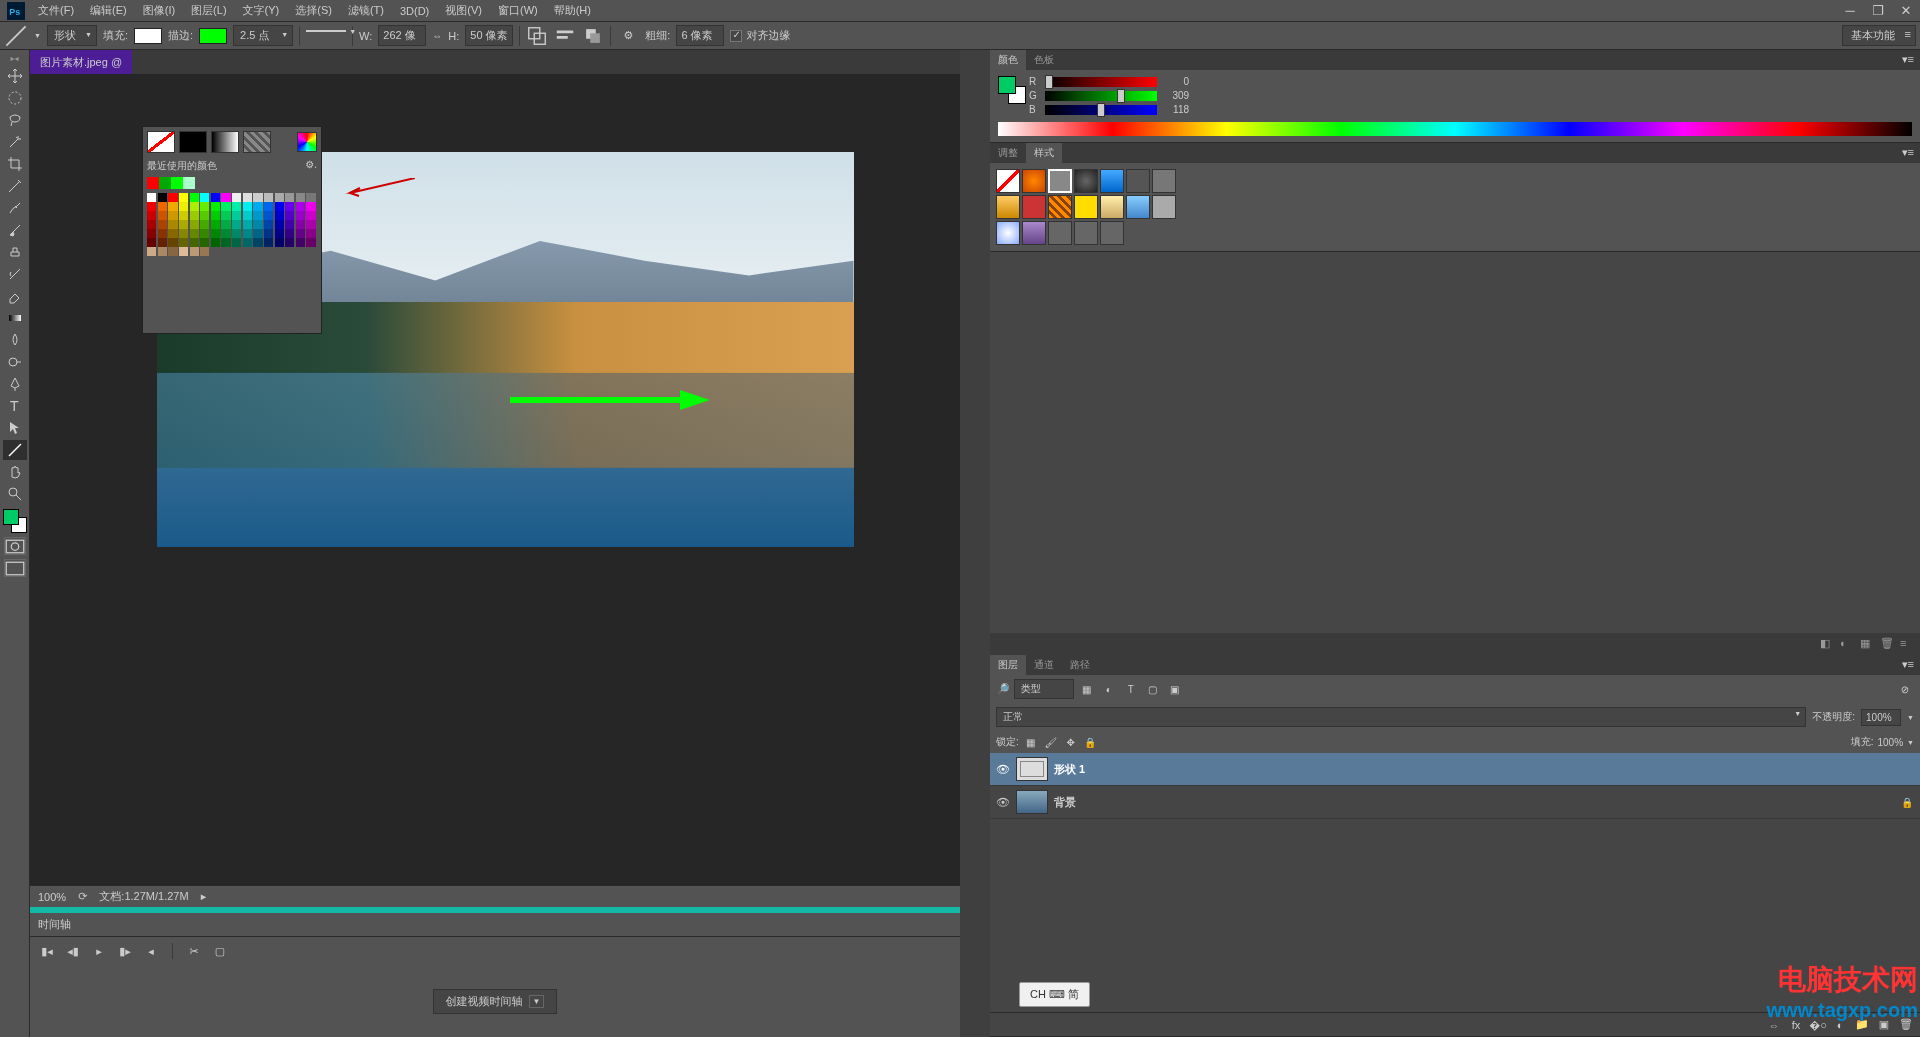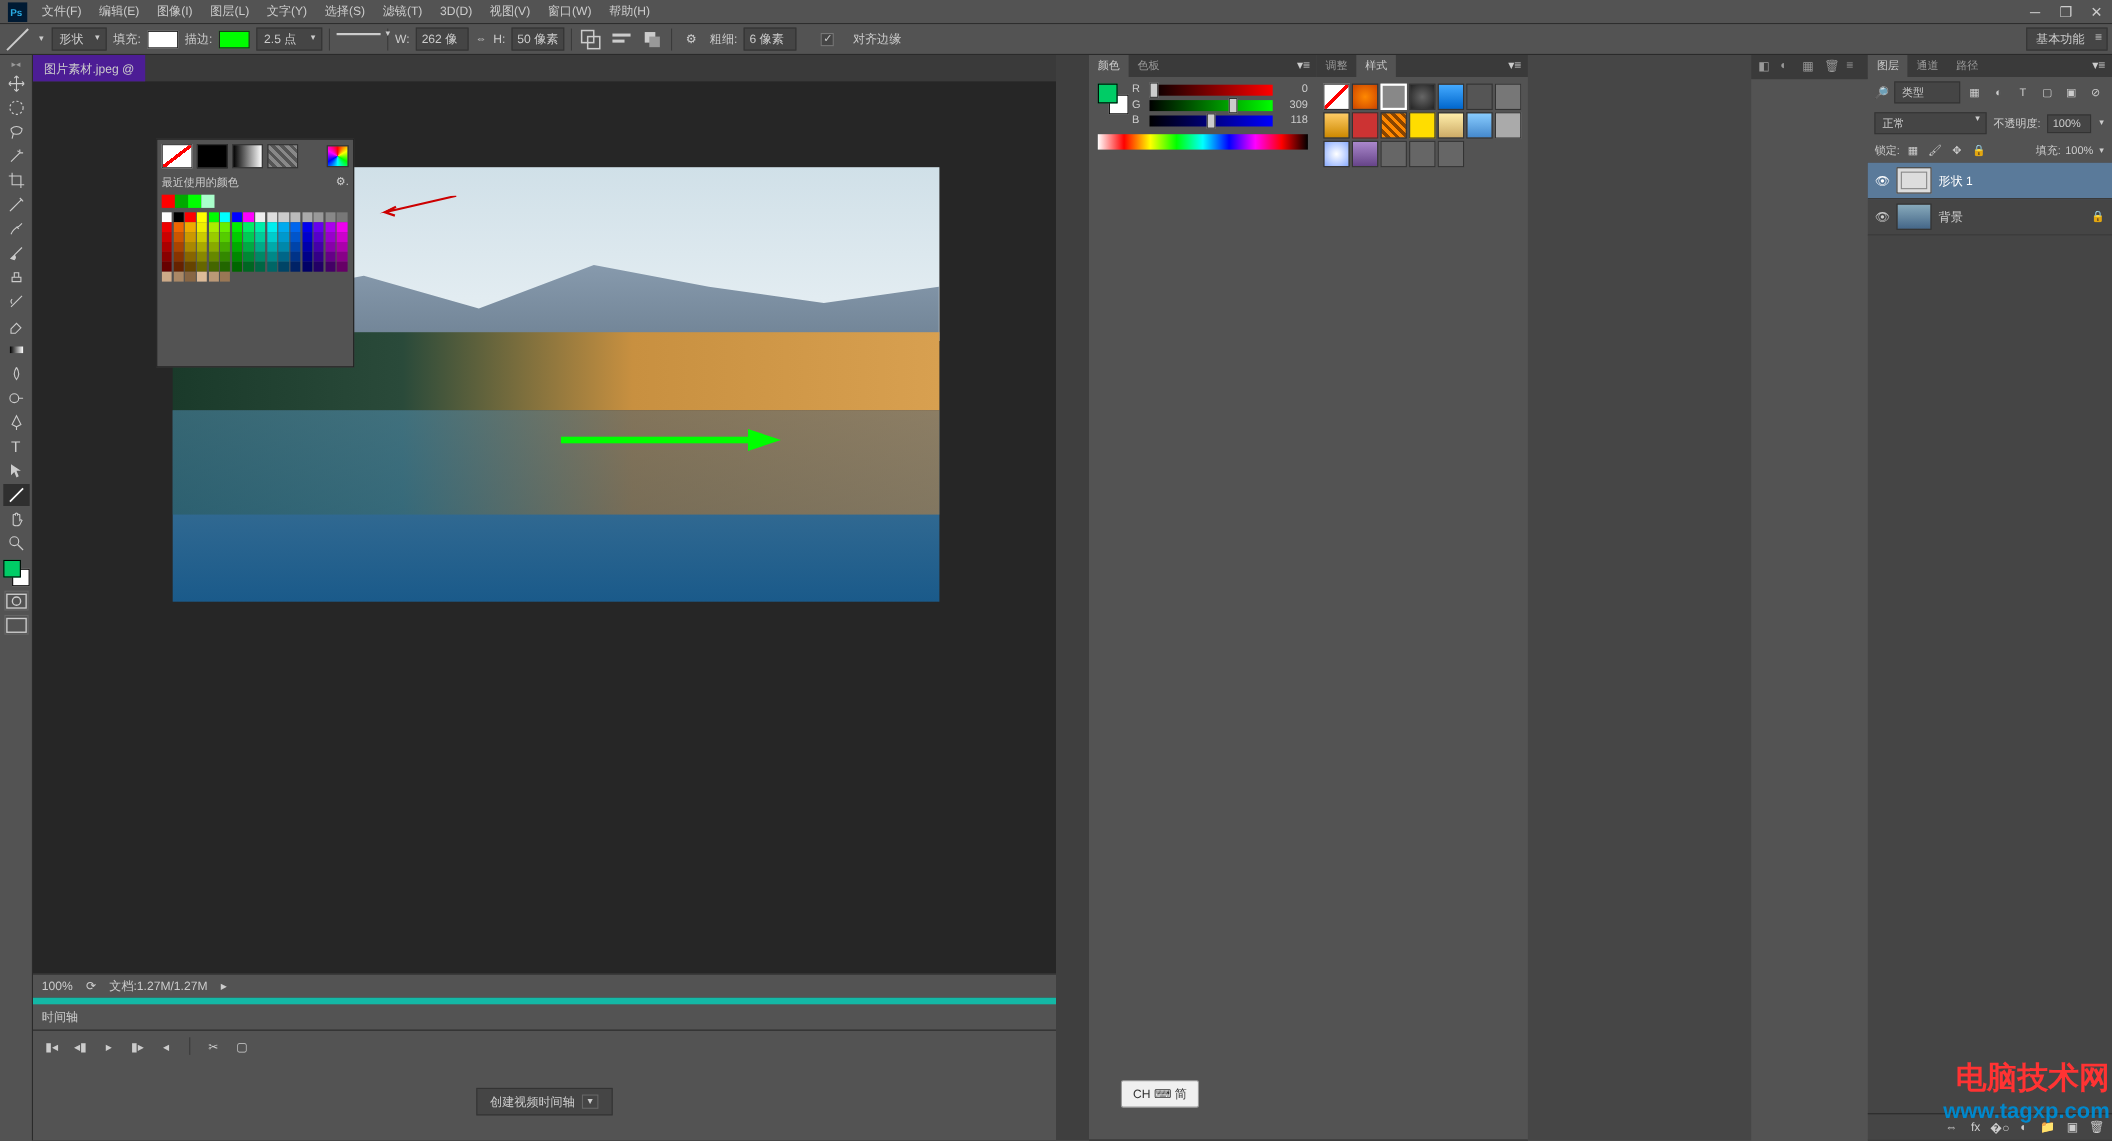--- a/index.html
+++ b/index.html
@@ -16,21 +16,21 @@
 
 .options-bar { background: #535353; height: 28px; display: flex; align-items: center; padding: 0 4px; gap: 6px; border-bottom: 1px solid #2a2a2a; position: relative; }
 .options-bar .tool-icon { width: 24px; height: 20px; display: flex; align-items: center; justify-content: center; }
 .options-bar .dropdown { background: #454545; border: 1px solid #333; padding: 2px 16px 2px 6px; color: #ccc; position: relative; min-width: 50px; }
 .options-bar .dropdown::after { content: "▼"; position: absolute; right: 4px; font-size: 7px; top: 5px; }
 .options-bar .label { color: #ccc; }
 .options-bar .swatch { width: 28px; height: 16px; border: 1px solid #222; cursor: pointer; }
 .options-bar .sep { width: 1px; height: 20px; background: #3a3a3a; }
 .options-bar .icon-btn { width: 22px; height: 20px; display: flex; align-items: center; justify-content: center; cursor: pointer; }
 .options-bar .input-field { background: #454545; border: 1px solid #333; color: #ccc; width: 48px; padding: 2px 4px; font-size: 11px; }
-.options-bar .checkbox-label { display: flex; align-items: center; gap: 17px; margin-left: 16px; }
+.options-bar .checkbox-label { display: flex; align-items: center; gap: 4px; }
 .options-bar .checkbox { width: 12px; height: 12px; border: 1px solid #777; background: #454545; display: inline-block; position: relative; }
 .options-bar .checkbox.checked::after { content: "✓"; position: absolute; top: -2px; left: 1px; color: #ccc; font-size: 10px; }
 .workspace-dropdown { position: absolute; right: 4px; background: #454545; border: 1px solid #333; padding: 2px 20px 2px 8px; }
 .workspace-dropdown::after { content: "≡"; position: absolute; right: 4px; top: 2px; }
 
 
 .main-area { display: flex; height: 987px; }
 
 
 .toolbox { width: 30px; background: #535353; border-right: 1px solid #2a2a2a; display: flex; flex-direction: column; align-items: center; padding-top: 4px; }
@@ -80,21 +80,21 @@
 .status-bar { height: 22px; background: #535353; display: flex; align-items: center; padding: 0 8px; gap: 12px; font-size: 11px; border-top: 1px solid #2a2a2a; }
 
 
 .timeline-panel { background: #535353; border-top: 6px solid #14b8a6; }
 .timeline-tab { padding: 4px 8px; font-size: 11px; border-bottom: 1px solid #2a2a2a; }
 .timeline-controls { height: 28px; display: flex; align-items: center; padding: 0 8px; gap: 8px; }
 .timeline-controls .tc-btn { width: 18px; height: 16px; display: flex; align-items: center; justify-content: center; cursor: pointer; color: #ccc; }
 .timeline-body { height: 72px; display: flex; align-items: center; justify-content: center; }
 .timeline-create { background: #454545; border: 1px solid #333; padding: 4px 12px; display: flex; align-items: center; gap: 6px; }
 .ime-indicator { position: absolute; bottom: 30px; right: 830px; background: #f0f0f0; color: #333; padding: 4px 10px; border: 1px solid #999; border-radius: 2px; font-size: 11px; }
-.right-panels { flex: 1; display: flex; flex-direction: row; }
+.right-panels { flex: 1; display: flex; flex-direction: column; }
 .panel { border-bottom: 1px solid #2a2a2a; }
 .panel-tabs { display: flex; background: #3a3a3a; height: 20px; }
 .panel-tab { padding: 3px 8px; font-size: 10px; color: #999; cursor: pointer; }
 .panel-tab.active { background: #535353; color: #ccc; }
 .panel-menu { margin-left: auto; padding: 3px 6px; }
 
 
 .color-panel { padding: 6px 8px; }
 .color-panel .swatch-pair { display: inline-block; vertical-align: top; position: relative; width: 28px; height: 28px; }
 .color-panel .fg { width: 18px; height: 18px; border: 1px solid #000; position: absolute; }
@@ -125,21 +125,21 @@
 .layers-blend .blend-dropdown::after { content: "▼"; position: absolute; right: 4px; font-size: 7px; }
 .layers-blend .opacity-label { font-size: 10px; }
 .layers-blend .opacity-val { background: #454545; border: 1px solid #333; padding: 2px 4px; font-size: 10px; width: 40px; }
 .layers-lock { padding: 4px 6px; display: flex; align-items: center; gap: 4px; font-size: 10px; }
 .layers-lock .lock-icon { width: 16px; height: 14px; display: flex; align-items: center; justify-content: center; }
 .layer-list { flex: 1; background: #454545; }
 .layer-row { display: flex; align-items: center; padding: 4px 6px; gap: 6px; border-bottom: 1px solid #3a3a3a; }
 .layer-row.selected { background: #5a7a9a; color: #fff; }
 .layer-row .eye { width: 14px; }
 .layer-row .thumb { width: 32px; height: 24px; border: 1px solid #333; background: #888; }
-.layer-row .layer-name { font-size: 11px; flex: 1; }
+.layer-row .layer-name { font-size: 11px; flex: 1; font-weight: bold; }
 .layer-row .lock-ind { font-size: 10px; }
 .panel-footer { height: 24px; background: #454545; display: flex; align-items: center; justify-content: flex-end; gap: 6px; padding: 0 6px; border-top: 1px solid #2a2a2a; }
 .panel-footer .footer-icon { width: 16px; height: 16px; display: flex; align-items: center; justify-content: center; font-size: 11px; }
 
 
 .watermark { position: absolute; bottom: 0; right: 0; display: flex; align-items: center; height: 92px; }
 .watermark .wm-text { text-align: right; margin-right: 2px; }
 .watermark .wm-cn { color: #ff3333; font-size: 28px; font-weight: bold; }
 .watermark .wm-url { color: #0088cc; font-size: 20px; font-weight: bold; }
 .watermark .wm-tag { background: #0099dd; color: #fff; font-size: 44px; font-weight: bold; padding: 10px 16px; }

